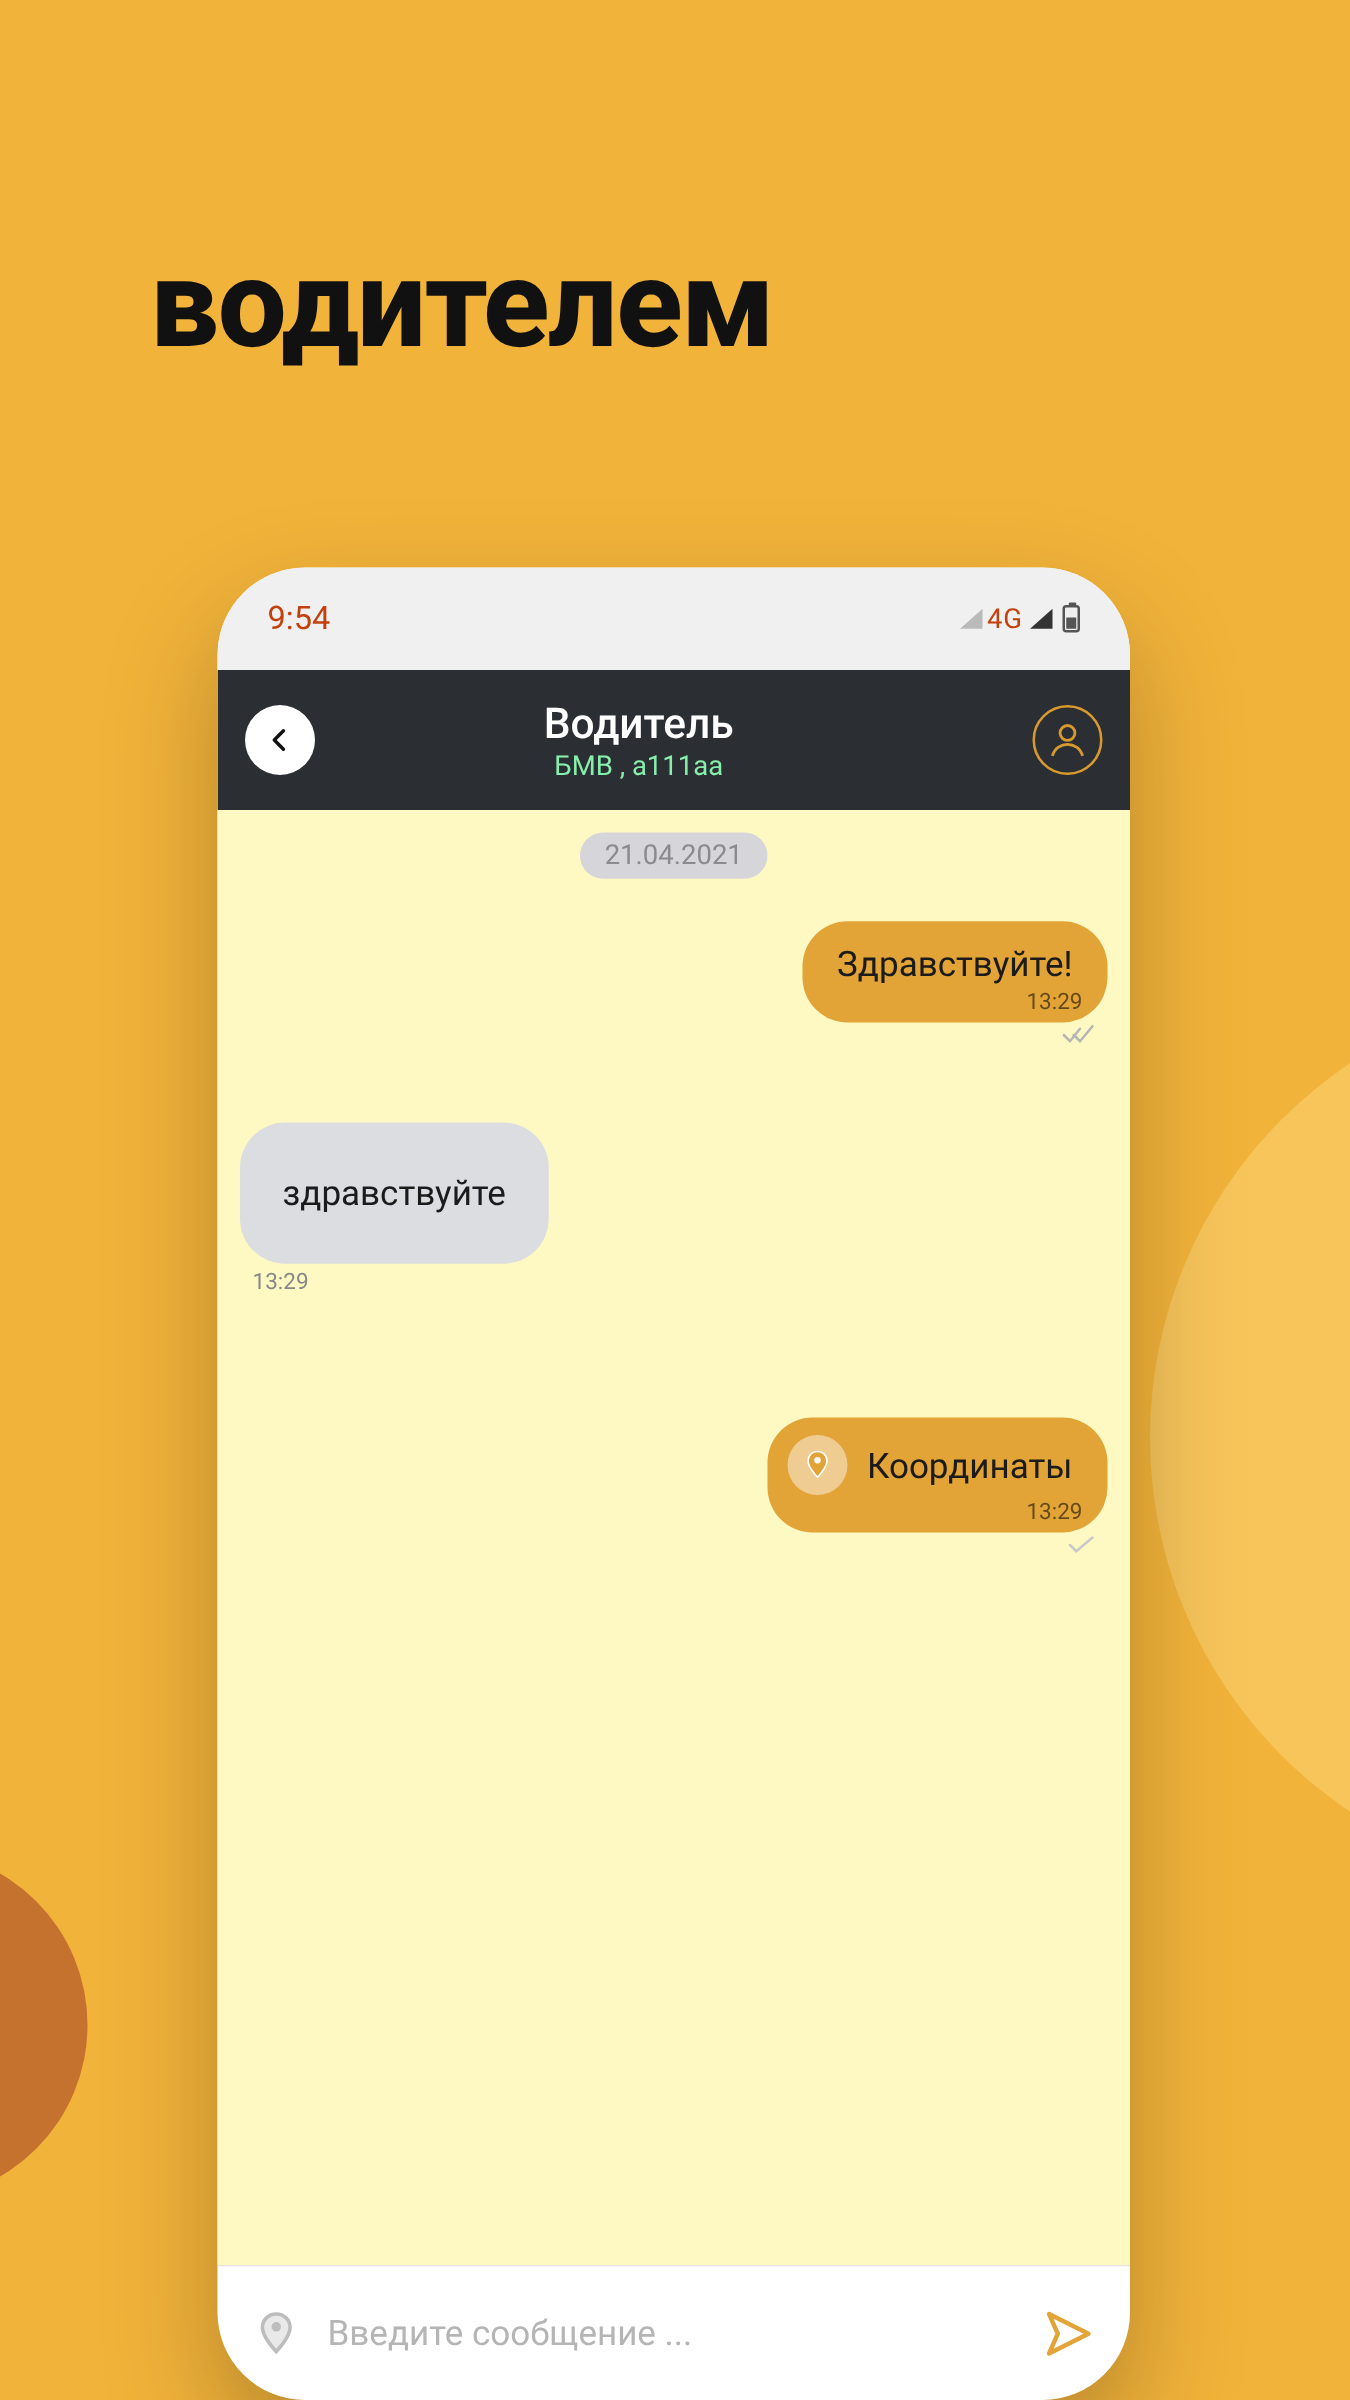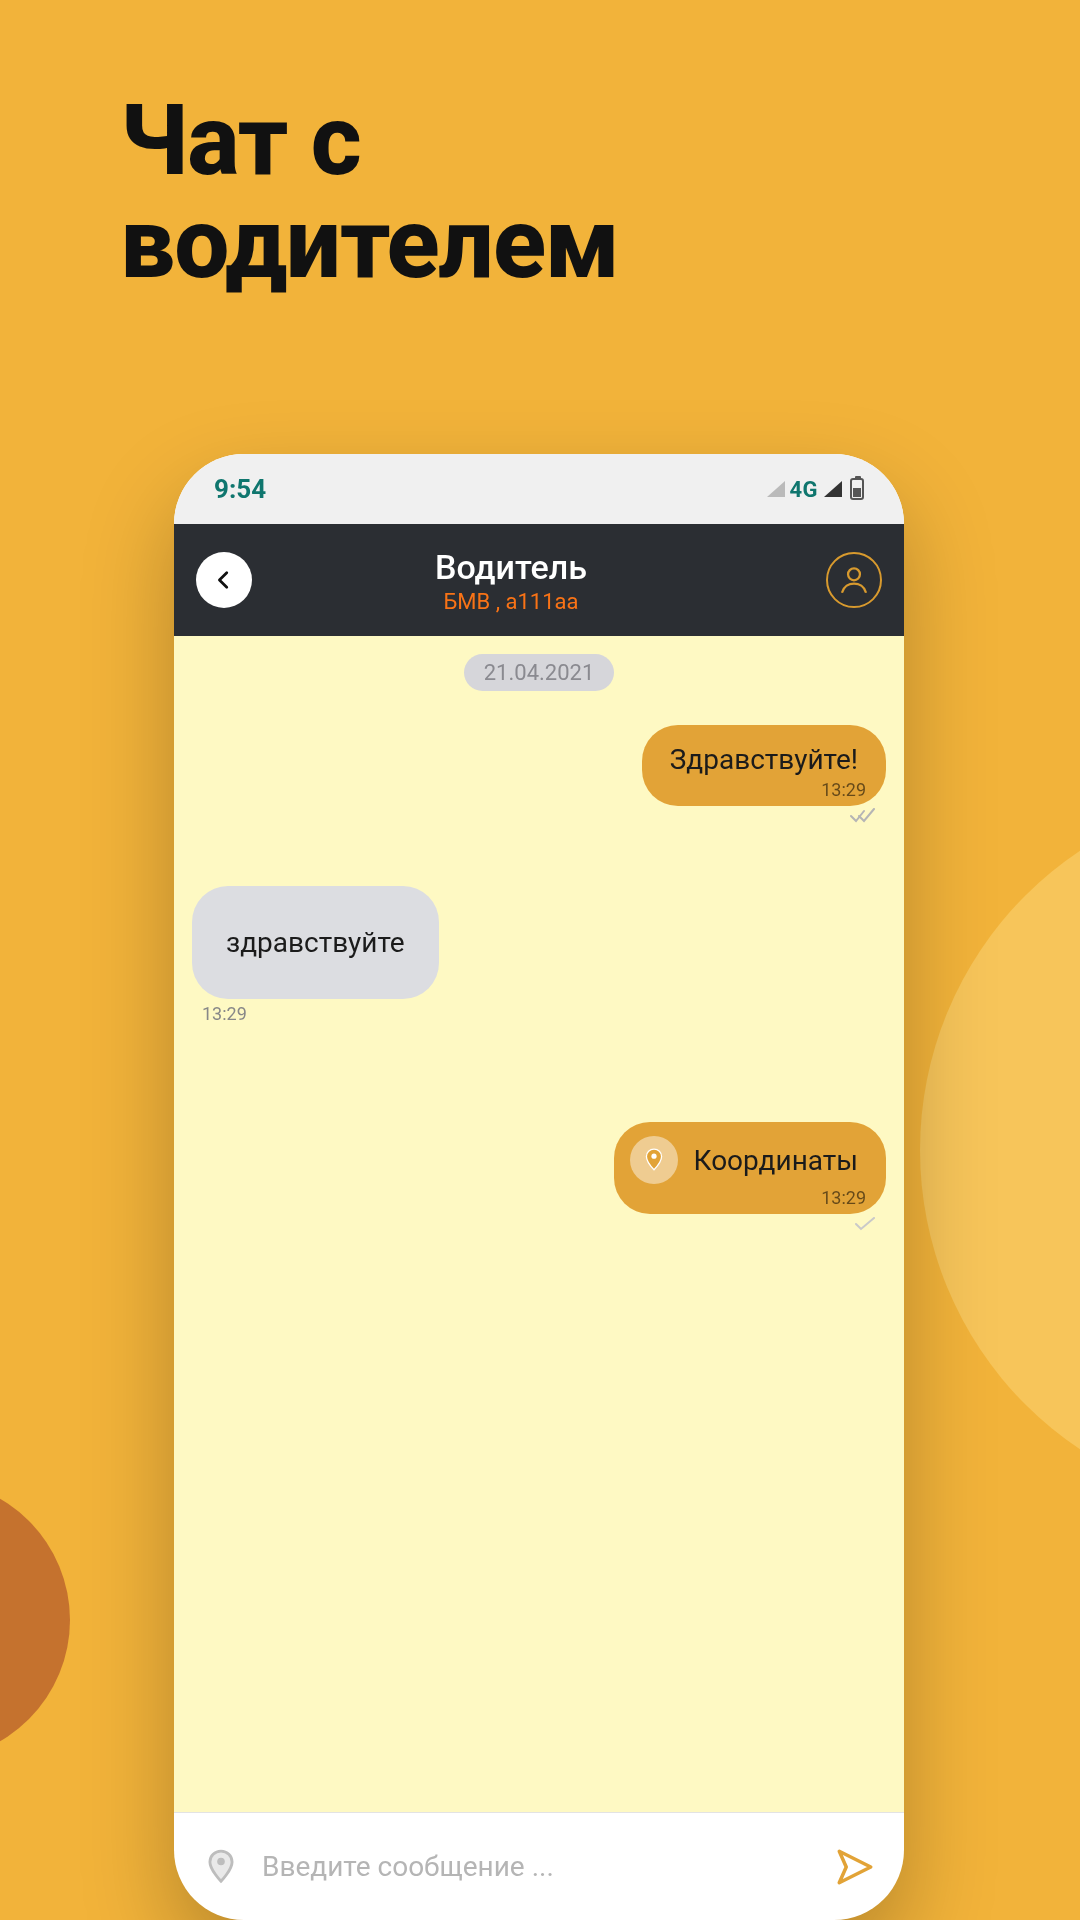--- a/index.html
+++ b/index.html
@@ -46,29 +46,28 @@
     width: 730px;
     height: 1466px;
     background: #ffffff;
     border-radius: 70px;
     box-shadow: 0 40px 90px rgba(0,0,0,0.25);
     overflow: hidden;
     display: flex;
     flex-direction: column;
   }
   .statusbar {
-    height: 70px;
+    height: 82px;
     background: #f0f0f0;
     display: flex;
     align-items: center;
     justify-content: space-between;
     padding: 0 40px;
     font-size: 26px;
-    color: #0f766e;
-    font-weight: bold;
+    color: #c2410c;
   }
   .status-right { display: flex; align-items: center; gap: 6px; }
   .status-4g { font-size: 22px; letter-spacing: 0.5px; }
   .app-header {
     height: 112px;
     background: #2b2e33;
     display: flex;
     align-items: center;
     padding: 0 22px;
     gap: 18px;
@@ -88,21 +87,21 @@
     text-align: center;
     color: #fff;
     margin-left: -56px; 
   }
   .header-title {
     font-size: 34px;
     font-weight: 500;
   }
   .header-subtitle {
     font-size: 22px;
-    color: #f97316;
+    color: #86efac;
     margin-top: 2px;
   }
   .avatar-ring {
     width: 56px;
     height: 56px;
     border-radius: 50%;
     border: 2.5px solid #d89a2e;
     display: flex;
     align-items: center;
     justify-content: center;
@@ -199,21 +198,21 @@
   .battery::before{content:"";position:absolute;top:-4px;left:3px;width:6px;height:3px;background:#555;border-radius:1px;}
   .battery::after{content:"";position:absolute;bottom:1px;left:1px;right:1px;height:9px;background:#555;}
 </style>
 </head>
 <body>
 
 <div class="bg-circle-right"></div>
 <div class="bg-circle-left"></div>
 
 <div class="headline">
-  <span>Чат с</span><br>
+  <br>
   <span>водителем</span>
 </div>
 
 <div class="phone">
 
   <div class="statusbar">
     <span>9:54</span>
     <div class="status-right">
       <span class="tri-signal"></span>
       <span class="status-4g">4G</span>

